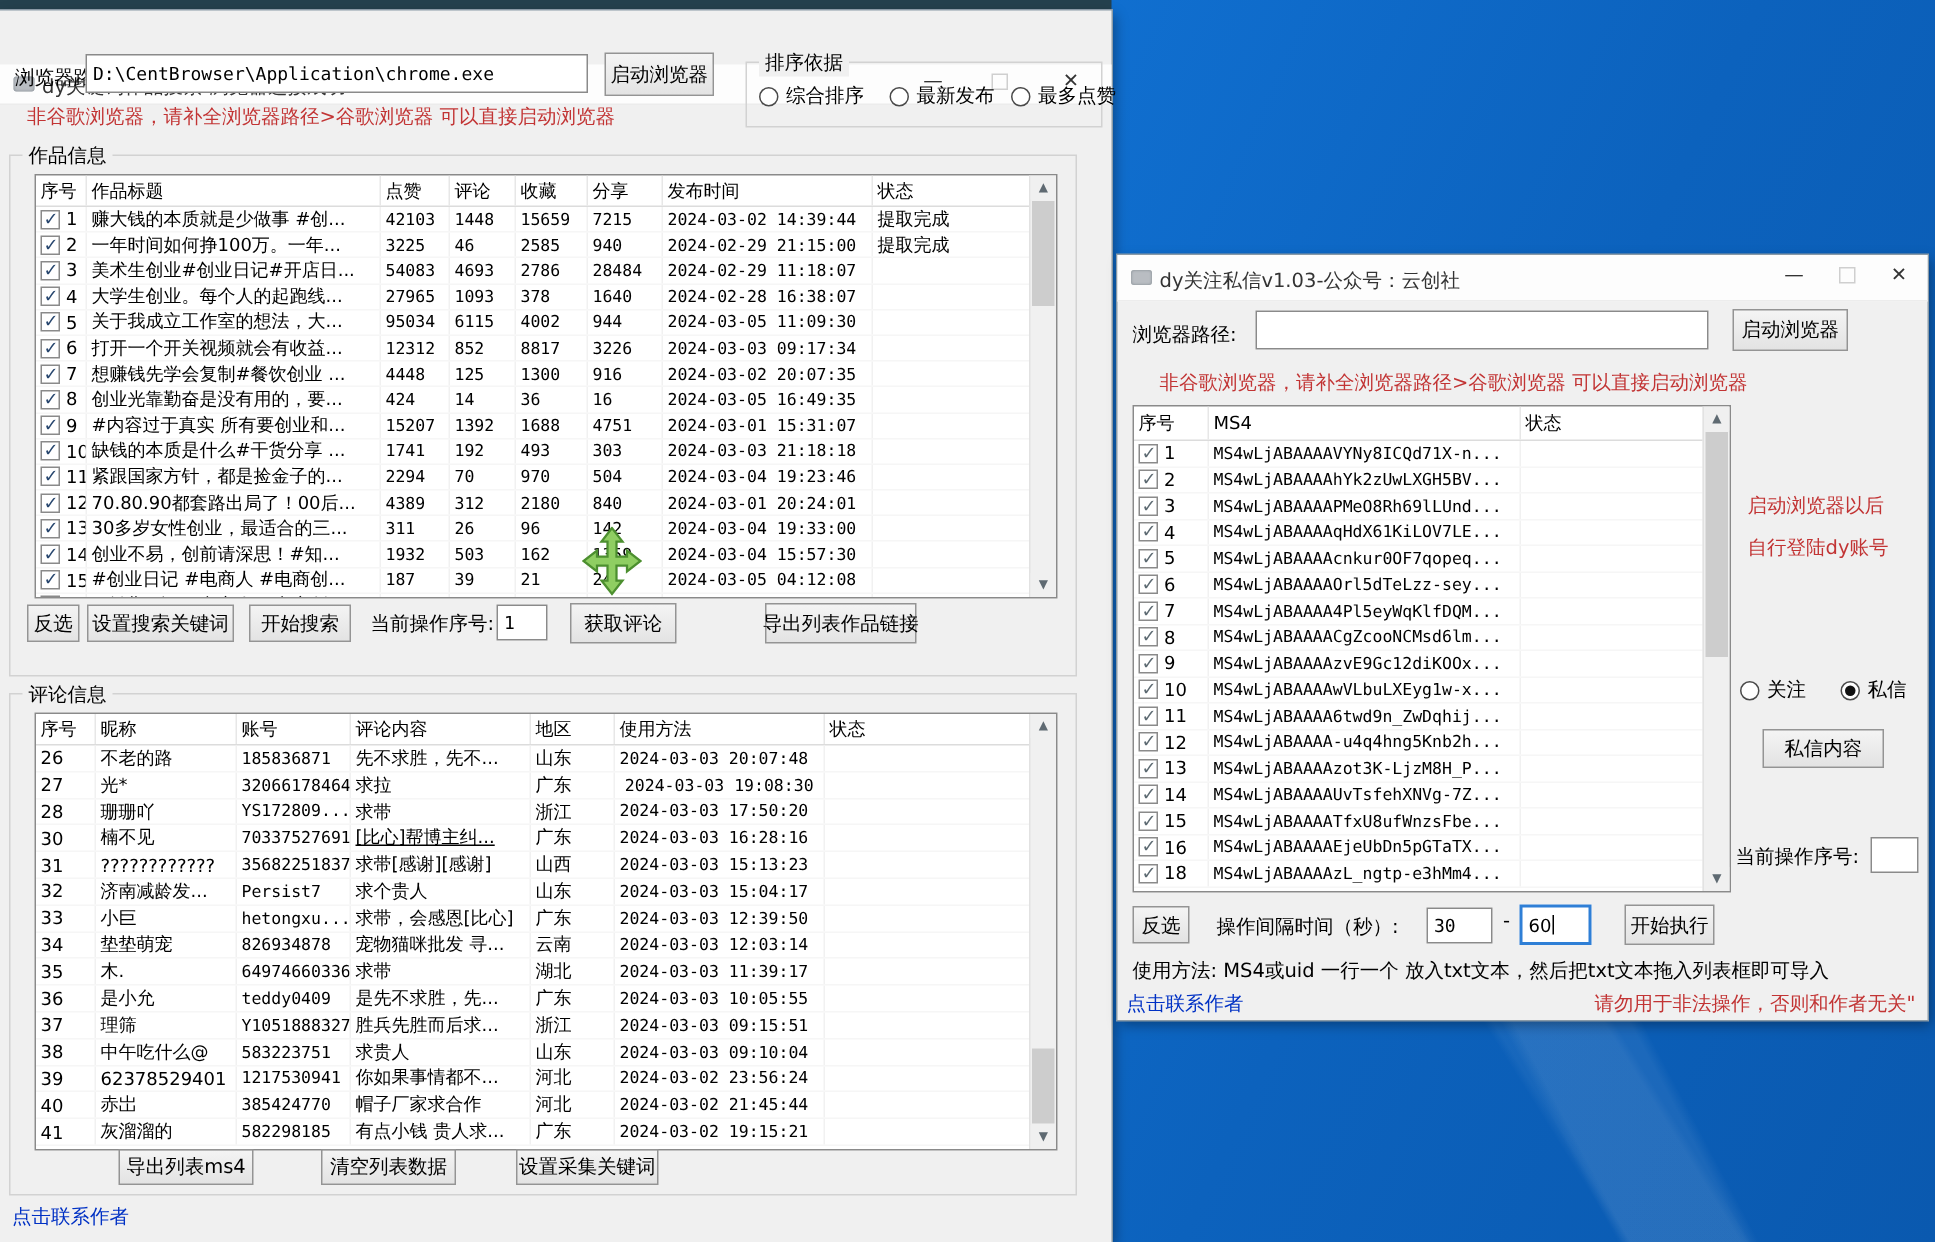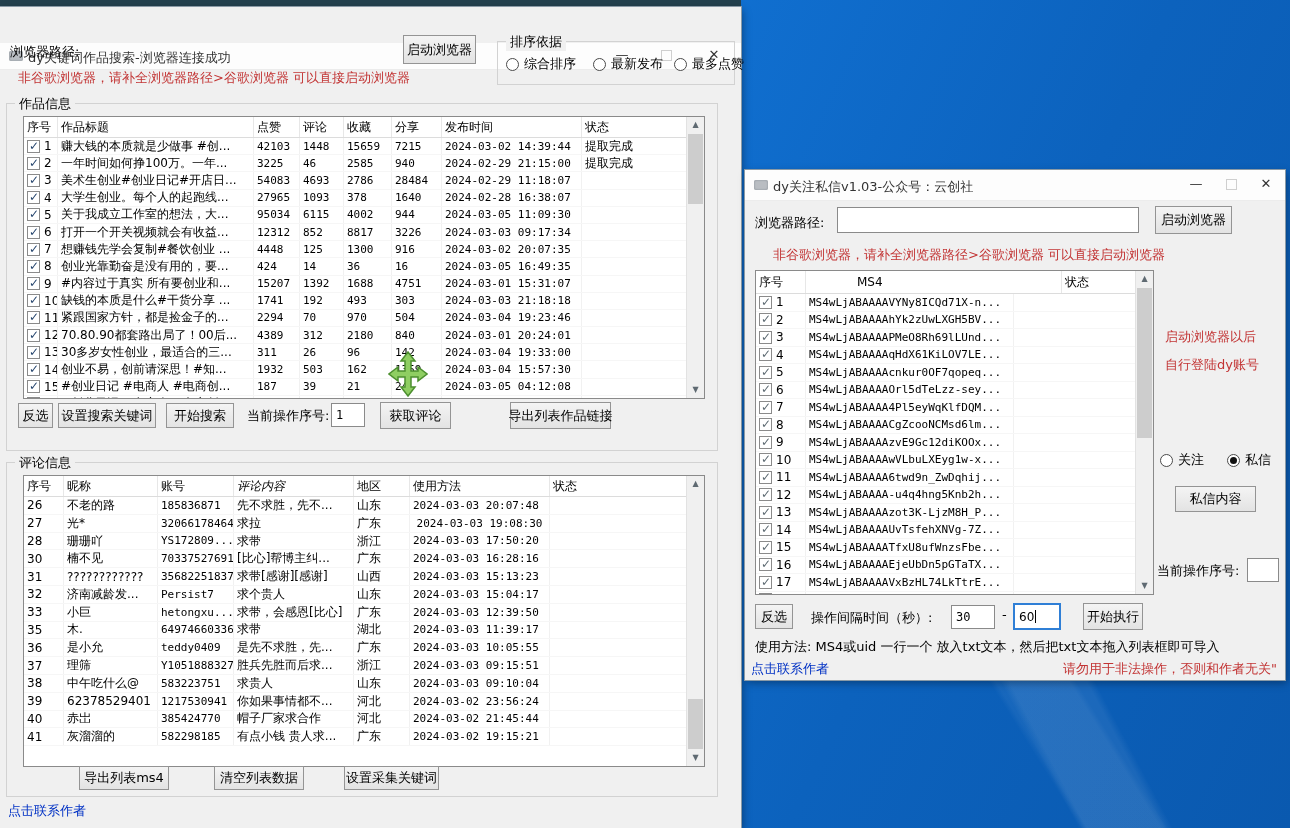--- a/index.html
+++ b/index.html
@@ -78,20 +78,21 @@
   <div class="win left">
     <div class="titlebar">
       <span class="appicon"></span>
       <span class="apptitle">dy关键词作品搜索-浏览器连接成功</span>
       <span class="winctl" style="left:606px;">—</span>
       <span class="winctl max" style="left:650px;"><span class="sq"></span></span>
       <span class="winctl" style="left:698px;">✕</span>
     </div>
 
     <span class="lbl" style="left:10px;top:36px;">浏览器路径:</span>
+    <input class="textbox" style="left: 57px; top: 29px; width: 335px; height: 26px;" readonly="" value="D:\CentBrowser\Application\chrome.exe">
     <div class="btn" style="left:403px;top:28px;width:73px;height:29px;">启动浏览器</div>
 
     <div class="grp" style="left:497px;top:34px;width:238px;height:44px;">
       <span class="grp-label">排序依据</span>
       <span class="radio" style="left:8px;top:13px;">
         <span class="c"></span>
         <span>综合排序</span>
       </span>
       <span class="radio" style="left:95px;top:13px;">
         <span class="c"></span>
@@ -569,21 +570,21 @@
     <div class="btn" style="left:510px;top:395px;width:101px;height:27px;">导出列表作品链接</div>
 
     <div class="grp" style="left:6px;top:455px;width:712px;height:335px;">
       <span class="grp-label">评论信息</span>
       <div class="listbox" style="left:16px;top:12px;width:682px;height:292px;">
         <div class="tbl" id="comments-table">
             <div class="tr th" style="height: 20px;">
               <div class="hc" style="width: 40px;">序号</div>
               <div class="hc" style="width: 94px;">昵称</div>
               <div class="hc" style="width: 76px;">账号</div>
-              <div class="hc" style="width: 120px; font-style: italic;">评论内容</div>
+              <div class="hc" style="width: 120px;">评论内容</div>
               <div class="hc" style="width: 56px;">地区</div>
               <div class="hc" style="width: 140px;">使用方法</div>
               <div class="hc" style="width: 137px;">状态</div>
             </div>
             <div class="tr body" style="height: 16.8px;">
               <div class="td" style="width: 40px;">
                 <span>26</span>
               </div>
               <div class="td" style="width: 94px;">
                 <span>不老的路</span>
@@ -653,21 +654,21 @@
             <div class="tr body" style="height: 16.8px;">
               <div class="td" style="width: 40px;">
                 <span>30</span>
               </div>
               <div class="td" style="width: 94px;">
                 <span>楠不见</span>
               </div>
               <div class="td" style="width: 76px;">
                 <span class="mono">70337527691</span>
               </div>
-              <div class="td" style="width: 120px;">
+              <div class="td" style="width: 120px; text-decoration: underline;">
                 <span>[比心]帮博主纠...</span>
               </div>
               <div class="td" style="width: 56px;">
                 <span>广东</span>
               </div>
               <div class="td" style="width: 140px;">
                 <span class="mono">2024-03-03 16:28:16</span>
               </div>
               <div class="td" style="width: 137px;">
                 <span></span>
@@ -730,20 +731,43 @@
                 <span class="mono">hetongxu...</span>
               </div>
               <div class="td" style="width: 120px;">
                 <span>求带，会感恩[比心]</span>
               </div>
               <div class="td" style="width: 56px;">
                 <span>广东</span>
               </div>
               <div class="td" style="width: 140px;">
                 <span class="mono">2024-03-03 12:39:50</span>
+              </div>
+              <div class="td" style="width: 137px;">
+                <span></span>
+              </div>
+            </div>
+            <div class="tr body" style="height: 16.8px;">
+              <div class="td" style="width: 40px;">
+                <span>34</span>
+              </div>
+              <div class="td" style="width: 94px;">
+                <span>垫垫萌宠</span>
+              </div>
+              <div class="td" style="width: 76px;">
+                <span class="mono">826934878</span>
+              </div>
+              <div class="td" style="width: 120px;">
+                <span>宠物猫咪批发 寻...</span>
+              </div>
+              <div class="td" style="width: 56px;">
+                <span>云南</span>
+              </div>
+              <div class="td" style="width: 140px;">
+                <span class="mono">2024-03-03 12:03:14</span>
               </div>
               <div class="td" style="width: 137px;">
                 <span></span>
               </div>
             </div>
             <div class="tr body" style="height: 16.8px;">
               <div class="td" style="width: 40px;">
                 <span>35</span>
               </div>
               <div class="td" style="width: 94px;">
@@ -930,21 +954,21 @@
     <span class="lbl" style="left:10px;top:44px;">浏览器路径:</span>
     <input class="textbox" style="left: 92px; top: 37px; width: 302px; height: 26px;" readonly="" value="">
     <div class="btn" style="left:410px;top:36px;width:77px;height:28px;">启动浏览器</div>
 
     <span class="lbl red" style="left:28px;top:76px;">非谷歌浏览器，请补全浏览器路径&gt;谷歌浏览器 可以直接启动浏览器</span>
 
     <div class="listbox" style="left:10px;top:100px;width:399px;height:325px;">
       <div class="tbl" id="ms4-table">
           <div class="tr th" style="height: 22px;">
             <div class="hc" style="width: 50px;">序号</div>
-            <div class="hc" style="width: 208px; margin-left: 48px;">MS4</div>
+            <div class="hc" style="width: 208px;">MS4</div>
             <div class="hc" style="width: 123px;">状态</div>
           </div>
           <div class="tr body" style="height: 16.5px;">
             <div class="td" style="width: 50px;">
               <div class="chk gray"></div>
               <span>1</span>
             </div>
             <div class="td" style="width: 208px;">
               <span class="mono">MS4wLjABAAAAVYNy8ICQd71X-n...</span>
             </div>
@@ -1120,32 +1144,20 @@
               <span></span>
             </div>
           </div>
           <div class="tr body" style="height: 16.5px;">
             <div class="td" style="width: 50px;">
               <div class="chk gray"></div>
               <span>16</span>
             </div>
             <div class="td" style="width: 208px;">
               <span class="mono">MS4wLjABAAAAEjeUbDn5pGTaTX...</span>
-            </div>
-            <div class="td" style="width: 123px;">
-              <span></span>
-            </div>
-          </div>
-          <div class="tr body" style="height: 16.5px;">
-            <div class="td" style="width: 50px;">
-              <div class="chk gray"></div>
-              <span>17</span>
-            </div>
-            <div class="td" style="width: 208px;">
-              <span class="mono">MS4wLjABAAAAVxBzHL74LkTtrE...</span>
             </div>
             <div class="td" style="width: 123px;">
               <span></span>
             </div>
           </div>
           <div class="tr body" style="height: 16.5px;">
             <div class="td" style="width: 50px;">
               <div class="chk gray"></div>
               <span>18</span>
             </div>

